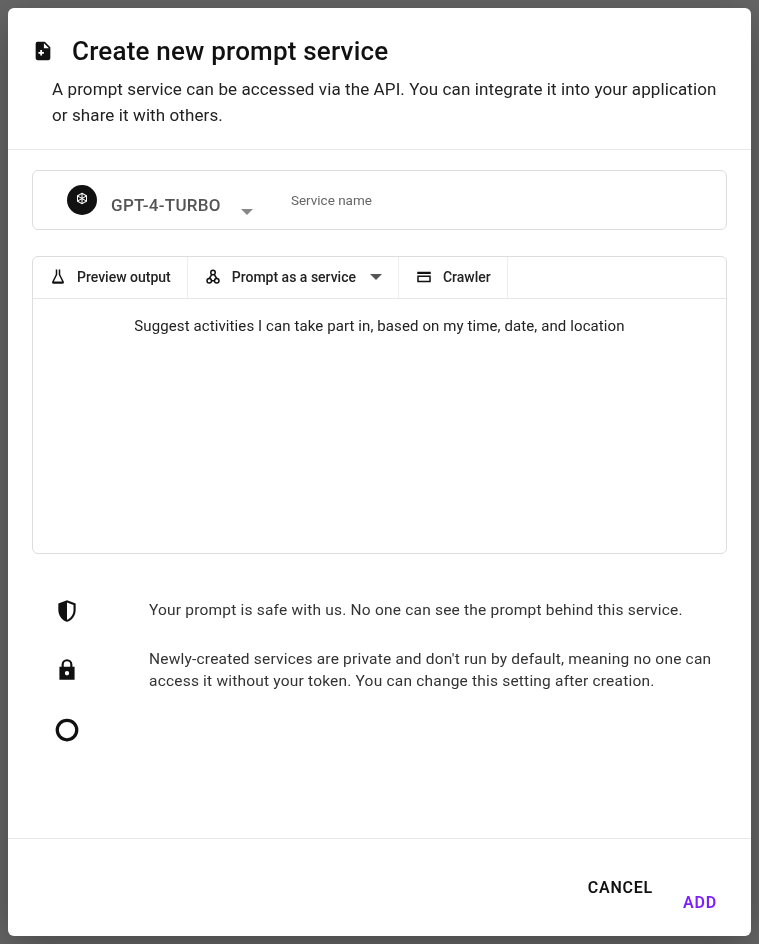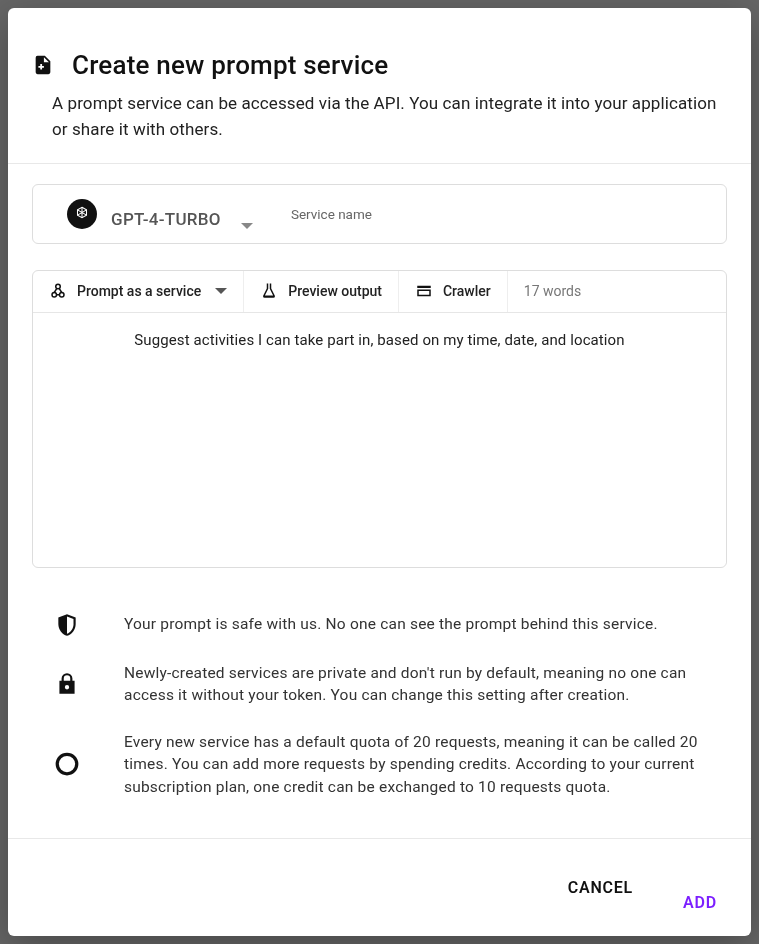--- a/index.html
+++ b/index.html
@@ -22,21 +22,21 @@
     left: 8px;
     right: 8px;
     bottom: 8px;
     background: #fff;
     border-radius: 6px;
     display: flex;
     flex-direction: column;
     box-shadow: 0 10px 40px rgba(0,0,0,0.3);
   }
   .modal-header {
-    padding: 42px 24px 20px 24px;
+    padding: 28px 24px 20px 24px;
     border-bottom: 1px solid #e8e8e8;
   }
   .title-row {
     display: flex;
     align-items: center;
     gap: 18px;
     margin-bottom: 10px;
   }
   .title-icon {
     width: 22px;
@@ -96,22 +96,23 @@
     width: 0; height: 0;
     border-left: 6px solid transparent;
     border-right: 6px solid transparent;
     border-top: 6px solid #888;
     margin-left: 6px;
   }
   .name-field {
     flex: 1;
     padding: 0 24px 0 10px;
     display: flex;
-    flex-direction: column;
+    flex-direction: row;
     gap: 2px;
+    align-items: center;
   }
   .name-label {
     font-size: 13.5px;
     color: #666;
   }
   .name-input {
     border: none;
     outline: none;
     font-size: 17px;
     color: #222;
@@ -177,40 +178,40 @@
   .info-list {
     margin-top: 44px;
     display: flex;
     flex-direction: column;
     gap: 24px;
     padding: 0 10px 10px 22px;
   }
   .info-item {
     display: flex;
     align-items: center;
-    gap: 44px;
+    gap: 69px;
   }
   .info-icon {
     width: 26px;
     height: 26px;
     flex-shrink: 0;
     color: #111;
   }
   .info-text {
     font-size: 15.5px;
     color: #333;
     line-height: 1.45;
     letter-spacing: 0.2px;
   }
   .modal-footer {
     border-top: 1px solid #e8e8e8;
     padding: 18px 26px 18px 18px;
     display: flex;
     justify-content: flex-end;
-    gap: 34px;
+    gap: 14px;
   }
   .footer-btn {
     background: none;
     border: none;
     font-size: 16px;
     font-weight: 600;
     letter-spacing: 0.8px;
     cursor: pointer;
     padding: 6px 8px;
     font-family: inherit;
@@ -250,50 +251,47 @@
         <span class="model-name">GPT-4-TURBO</span>
         <span class="chevron-down"></span>
       </div>
       <div class="name-field">
         <span class="name-label">Service name</span>
       </div>
     </div>
 
     <div class="editor-card">
       <div class="toolbar">
+        <div class="tool-item">
+          <span class="tool-icon">
+            <svg viewBox="0 0 24 24" fill="#111">
+                <path d="M9 2v6.5L4.2 18.3A2 2 0 0 0 6 21h12a2 2 0 0 0 1.8-2.7L15 8.5V2h-2v7l4.5 9h-11L11 9V2H9z"></path>
+              </svg>
+          </span>
+          <span>Preview output</span>
+        </div>
         <div class="tool-item">
           <span class="tool-icon">
             <svg viewBox="0 0 24 24" fill="none" stroke="#111" stroke-width="2">
                 <circle cx="7" cy="17" r="3"></circle>
                 <circle cx="17" cy="17" r="3"></circle>
                 <circle cx="12" cy="6" r="3"></circle>
                 <path d="M10.5 8.5L7 14M13.5 8.5L17 14M10 17h4"></path>
               </svg>
           </span>
           <span>Prompt as a service</span>
           <span class="chevron-down"></span>
         </div>
         <div class="tool-item">
           <span class="tool-icon">
             <svg viewBox="0 0 24 24" fill="#111">
-                <path d="M9 2v6.5L4.2 18.3A2 2 0 0 0 6 21h12a2 2 0 0 0 1.8-2.7L15 8.5V2h-2v7l4.5 9h-11L11 9V2H9z"></path>
-              </svg>
-          </span>
-          <span>Preview output</span>
-        </div>
-        <div class="tool-item">
-          <span class="tool-icon">
-            <svg viewBox="0 0 24 24" fill="#111">
                 <path d="M3 5h18v3H3V5zm0 5h18v9H3v-9zm2 2v5h14v-5H5z"></path>
               </svg>
           </span>
           <span>Crawler</span>
-        </div>
-        <div class="tool-item wordcount">
-          <span>17 words</span>
         </div>
       </div>
       <textarea class="prompt-area" style="">Suggest activities I can take part in, based on my time, date, and location</textarea>
     </div>
 
     <div class="info-list">
       <div class="info-item">
         <span class="info-icon">
           <svg viewBox="0 0 24 24" fill="#111">
               <path d="M12 2l8 3v6c0 5-3.4 9.7-8 11-4.6-1.3-8-6-8-11V5l8-3z"></path>
@@ -309,21 +307,20 @@
             </svg>
         </span>
         <span class="info-text">Newly-created services are private and don't run by default, meaning no one can access it without your token. You can change this setting after creation.</span>
       </div>
       <div class="info-item">
         <span class="info-icon">
           <svg viewBox="0 0 24 24" fill="none" stroke="#111" stroke-width="3">
               <circle cx="12" cy="12" r="9"></circle>
             </svg>
         </span>
-        <span class="info-text">Every new service has a default quota of 20 requests, meaning it can be called 20 times. You can add more requests by spending credits. According to your current subscription plan, one credit can be exchanged to 10 requests quota.</span>
       </div>
     </div>
 
   </div>
 
   <div class="modal-footer">
     <button class="footer-btn btn-cancel">CANCEL</button>
     <button class="footer-btn btn-add">ADD</button>
   </div>
 

